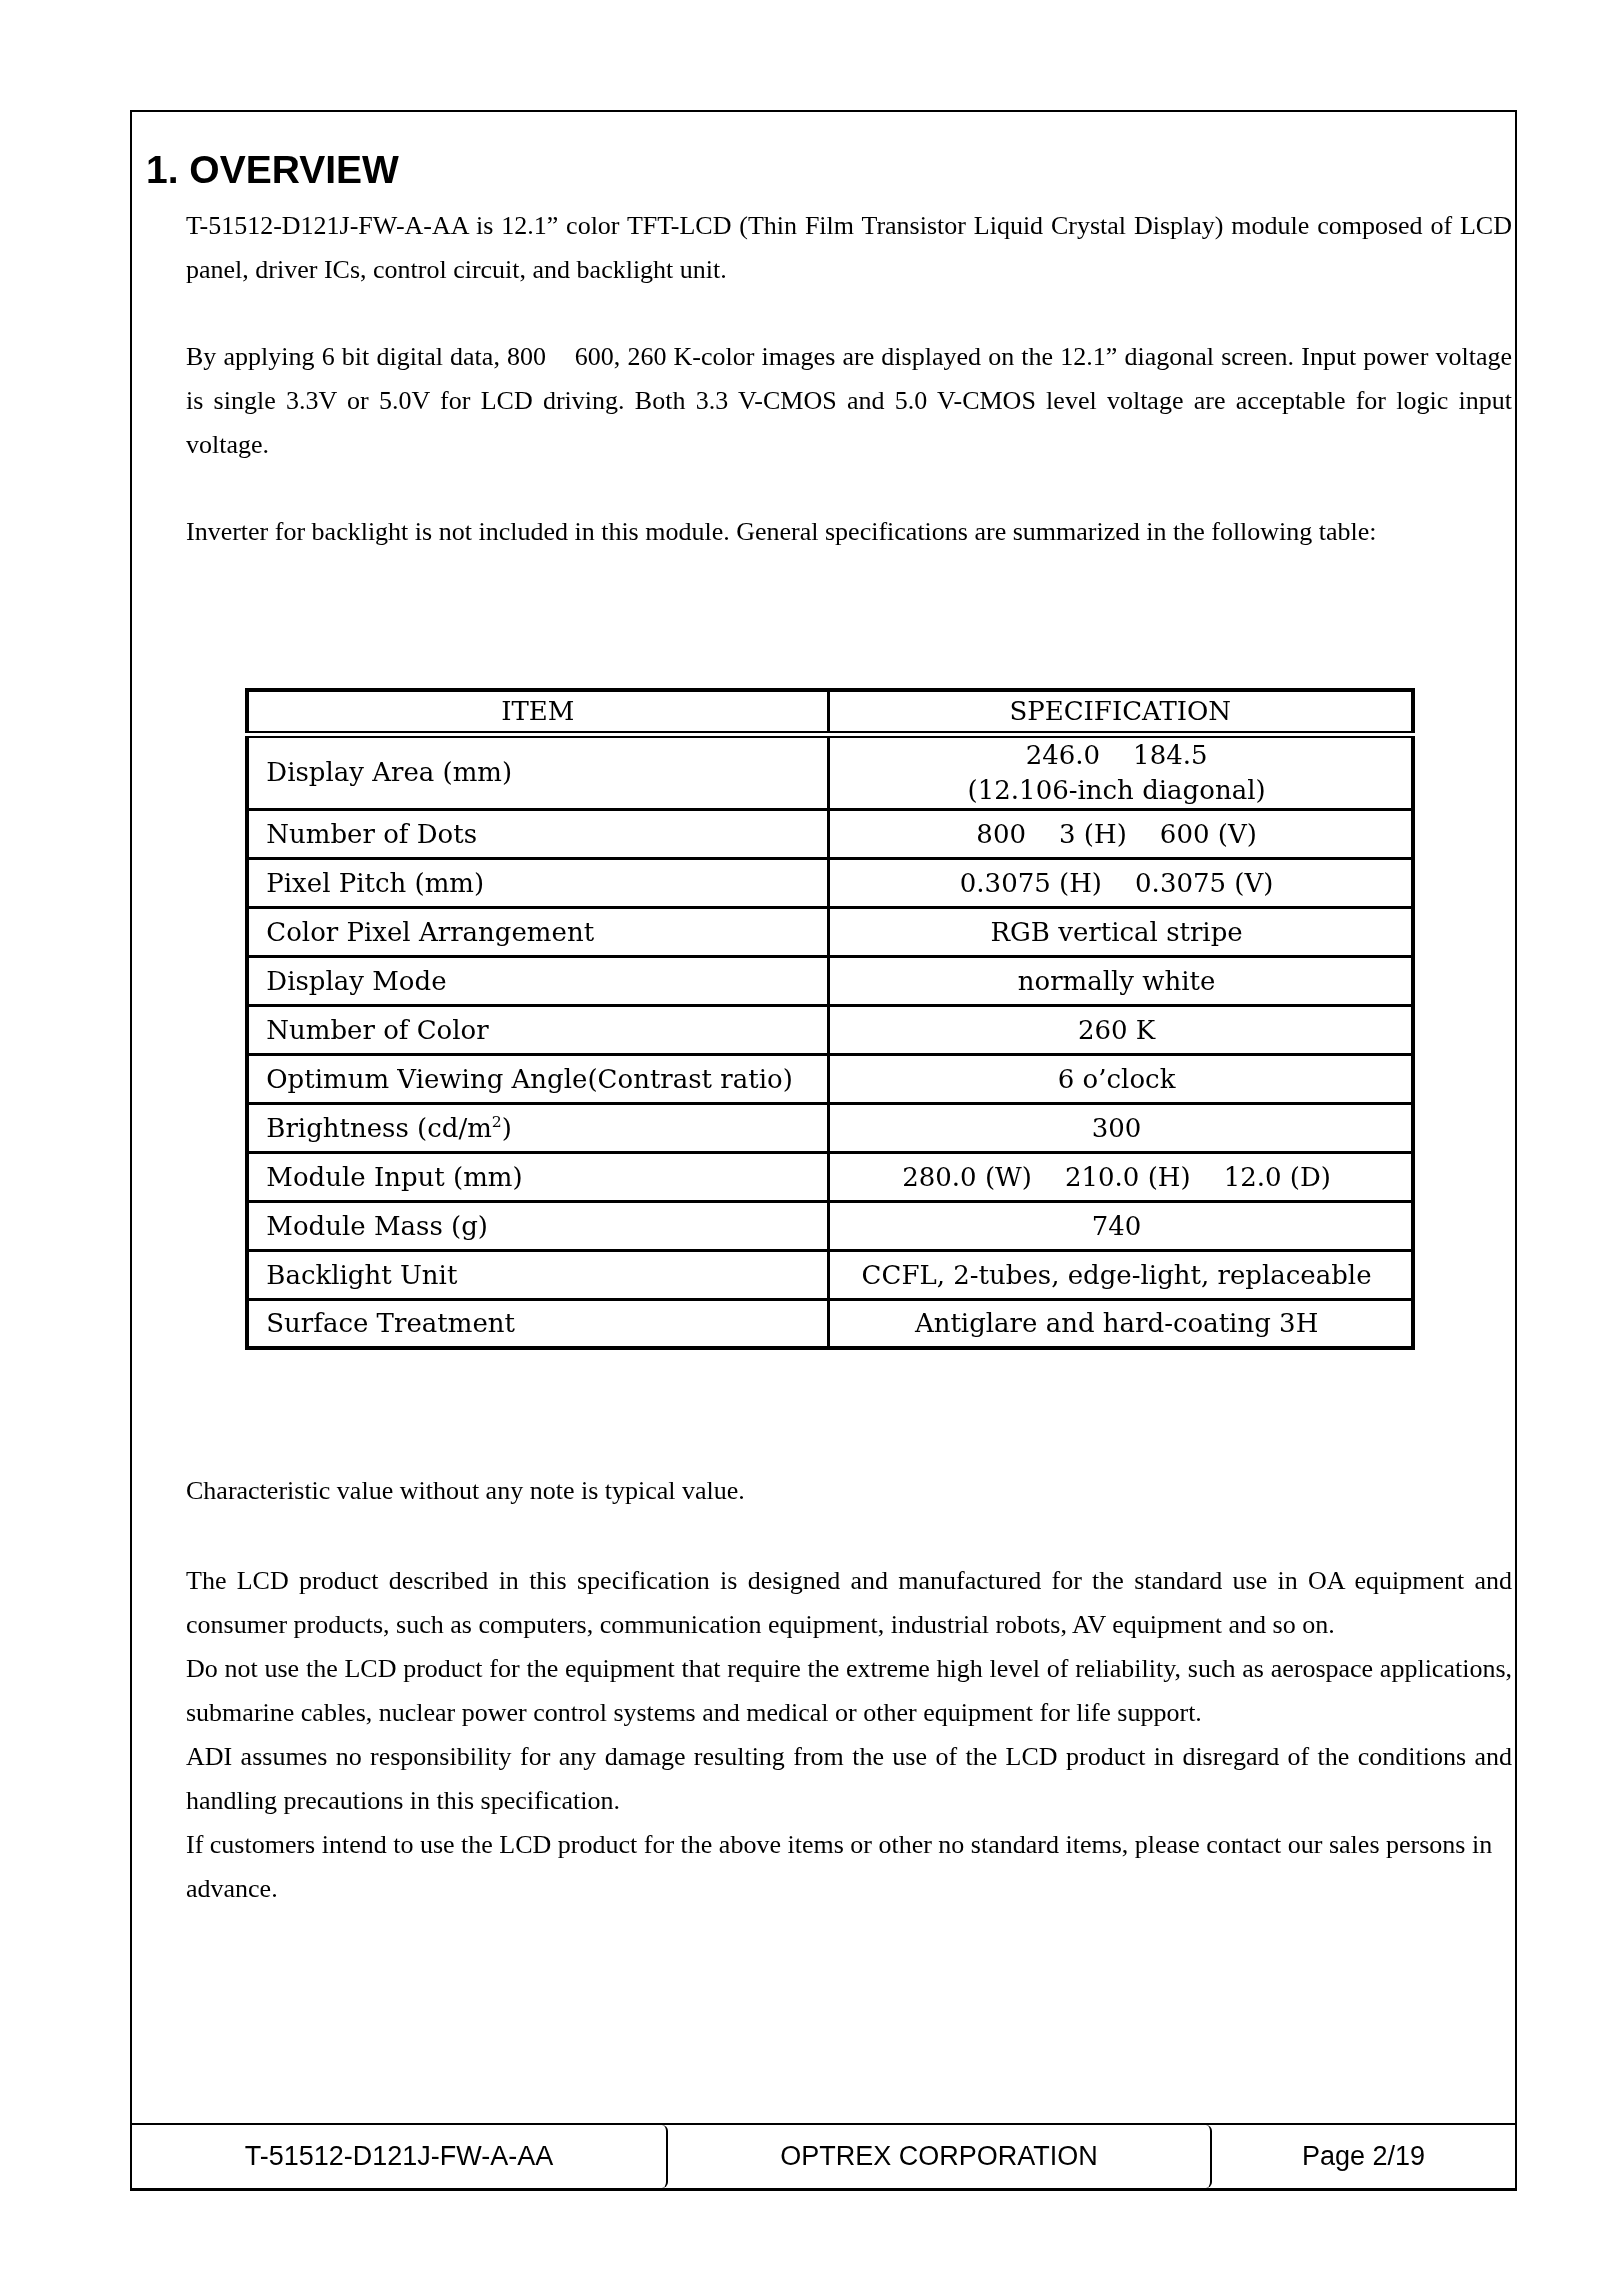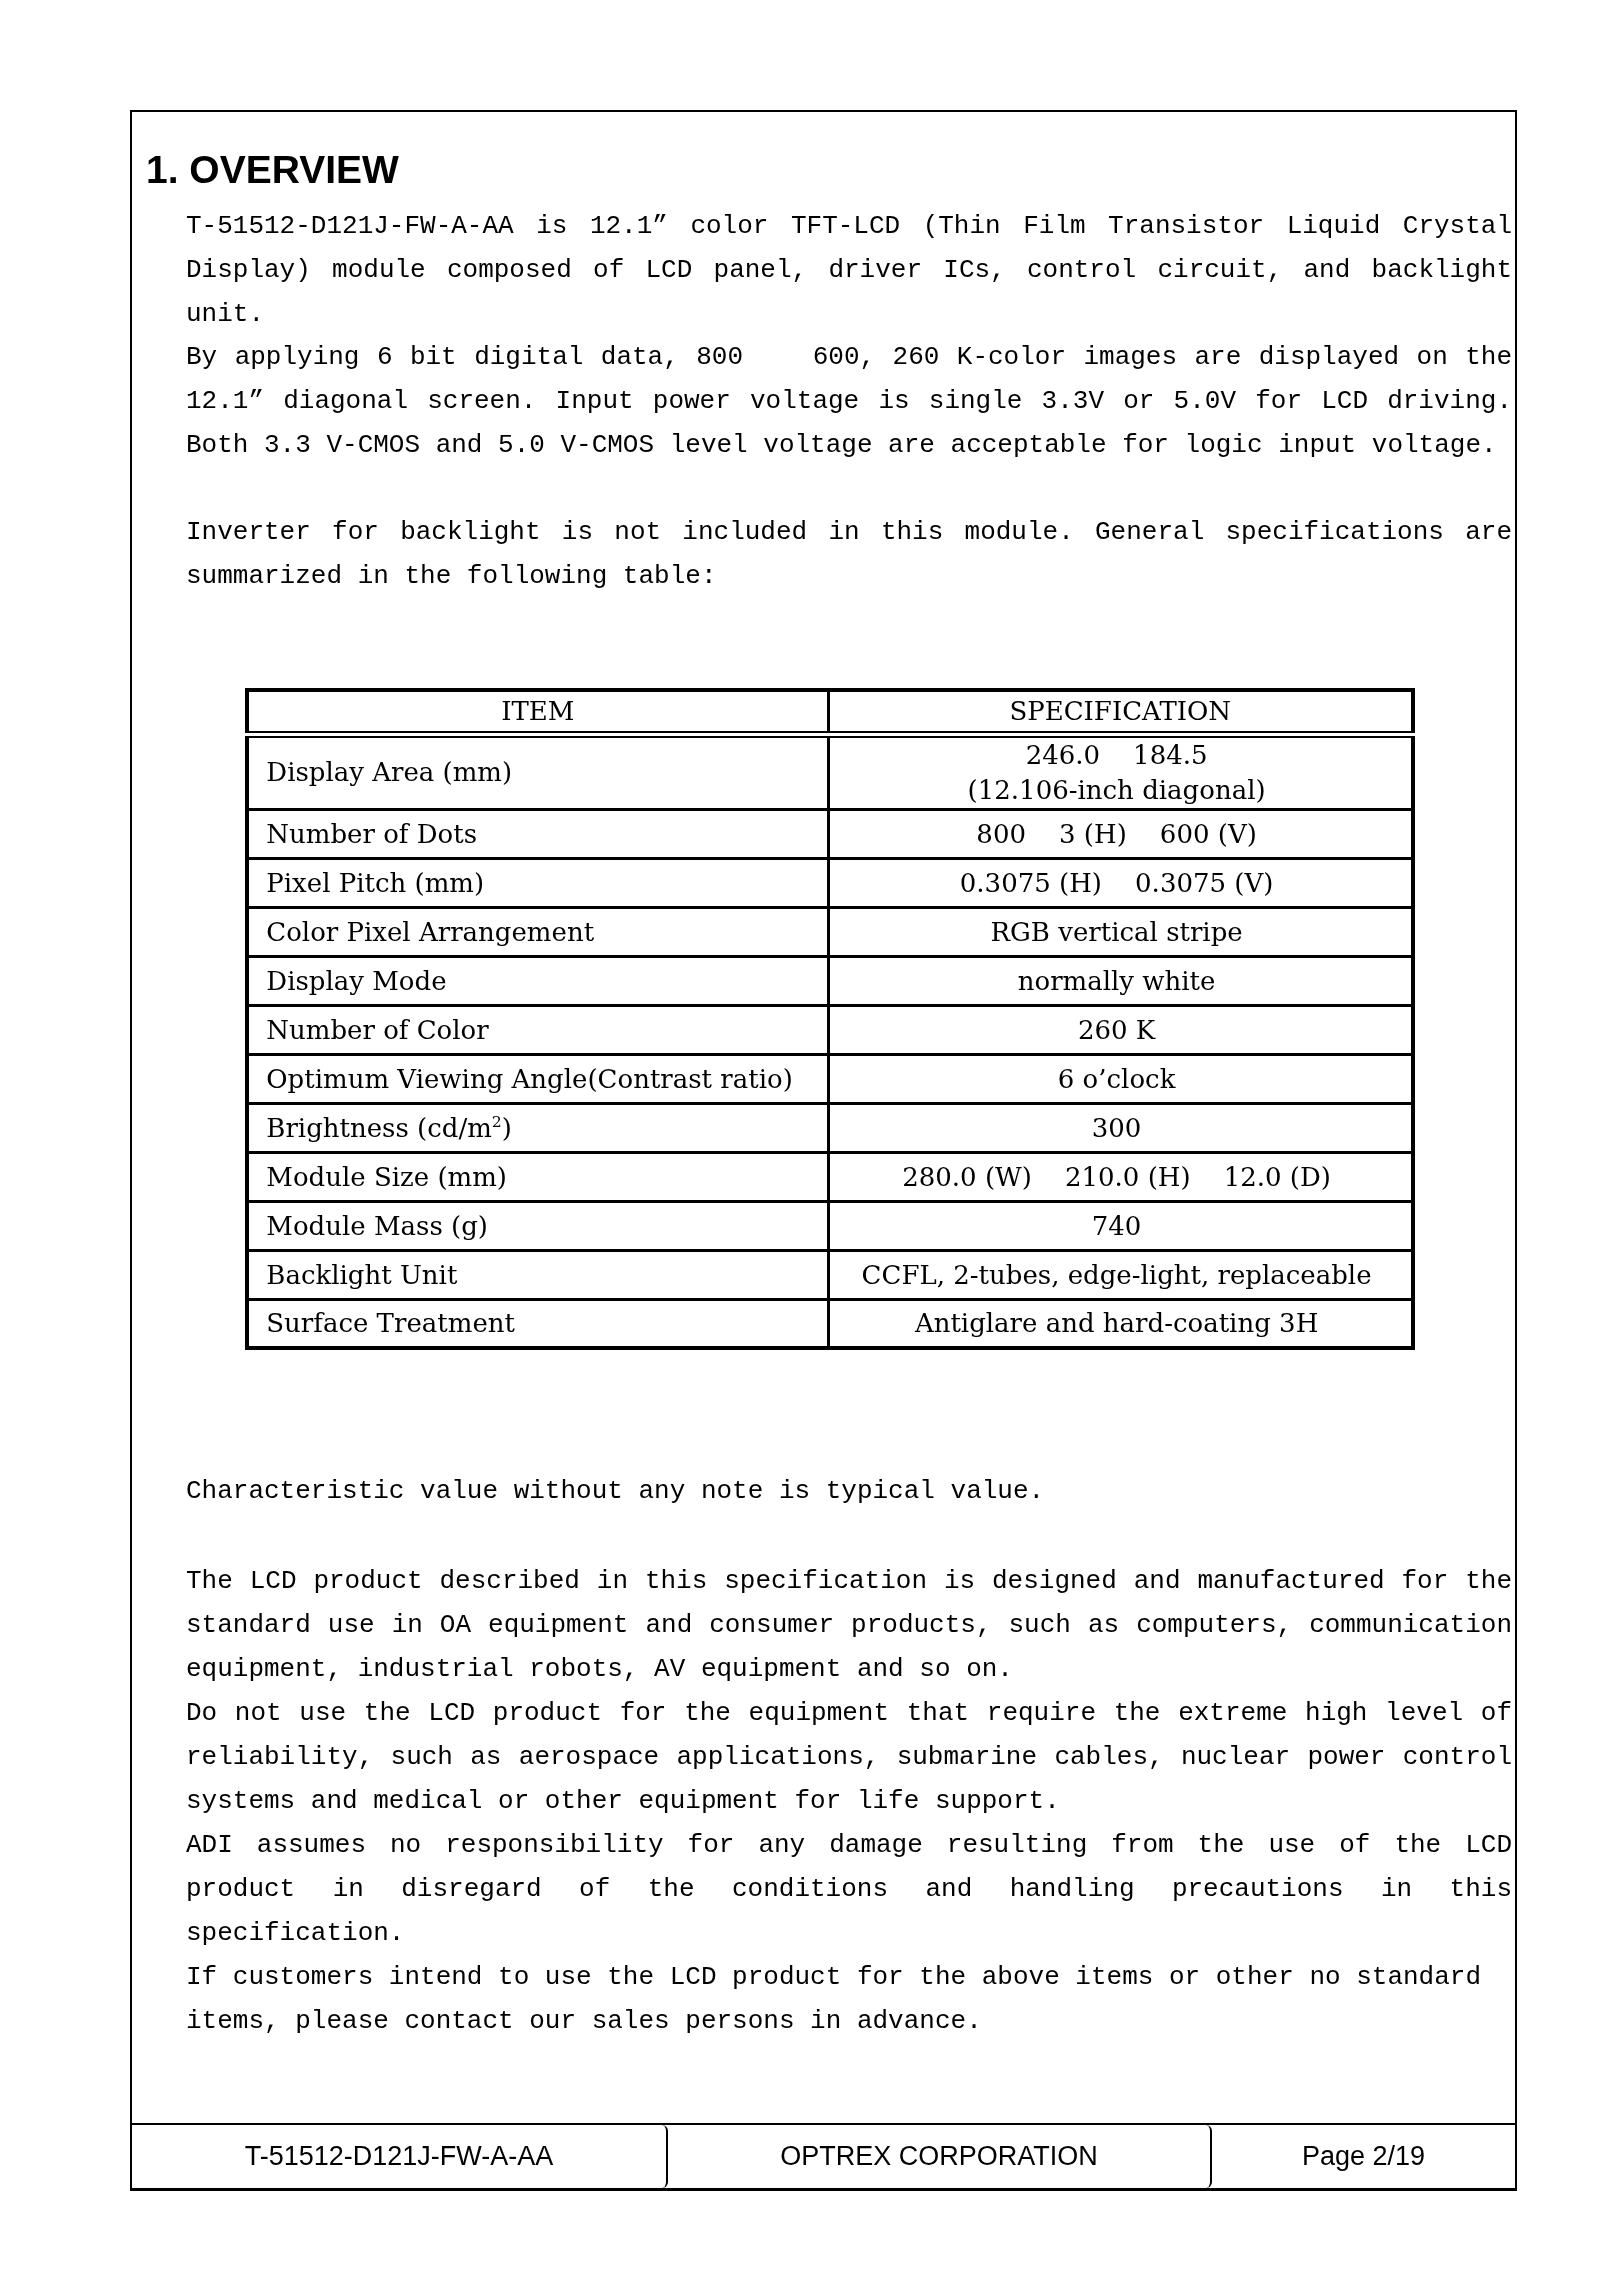--- a/index.html
+++ b/index.html
@@ -8,21 +8,21 @@
       position: absolute; left: 130px; top: 110px; width: 1387px; height: 2080px;
       border: 2.4px solid #000; border-bottom: none; box-sizing: border-box;
     }
     .heading {
       position: absolute; left: 146px; top: 148px;
       font-family: "Liberation Sans", sans-serif; font-weight: bold; font-size: 39px;
       letter-spacing: 0px; margin: 0;
     }
     .body-text {
       position: absolute; left: 186px; width: 1326px;
-      font-family: Liberation Mono, monospace; font-size: 26px; line-height: 44px;
+      font-family: Liberation Serif, serif; font-size: 26px; line-height: 44px;
       text-align: justify; margin: 0;
     }
     .p1 { top: 204px; }
     .p2 { top: 335px; }
     .p3 { top: 510px; }
     .p4 { top: 1469px; }
     .p5 { top: 1559px; }
 
     .spec-table {
       position: absolute; left: 245px; top: 688px; width: 1170px;
@@ -93,21 +93,21 @@
     </tr>
     <tr>
       <td class="item">Optimum Viewing Angle(Contrast ratio)</td>
       <td class="spec">6 o’clock</td>
     </tr>
     <tr>
       <td class="item"><span>Brightness (cd/m</span><sup>2</sup><span>)</span></td>
       <td class="spec">300</td>
     </tr>
     <tr>
-      <td class="item">Module Size (mm)</td>
+      <td class="item">Module Input (mm)</td>
       <td class="spec" style="white-space:pre;">280.0 (W)    210.0 (H)    12.0 (D)</td>
     </tr>
     <tr>
       <td class="item">Module Mass (g)</td>
       <td class="spec">740</td>
     </tr>
     <tr>
       <td class="item">Backlight Unit</td>
       <td class="spec">CCFL, 2-tubes, edge-light, replaceable</td>
     </tr>

